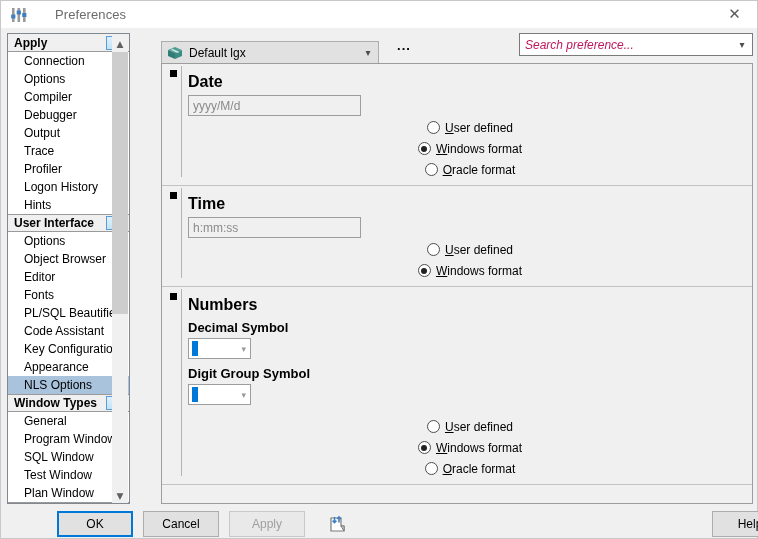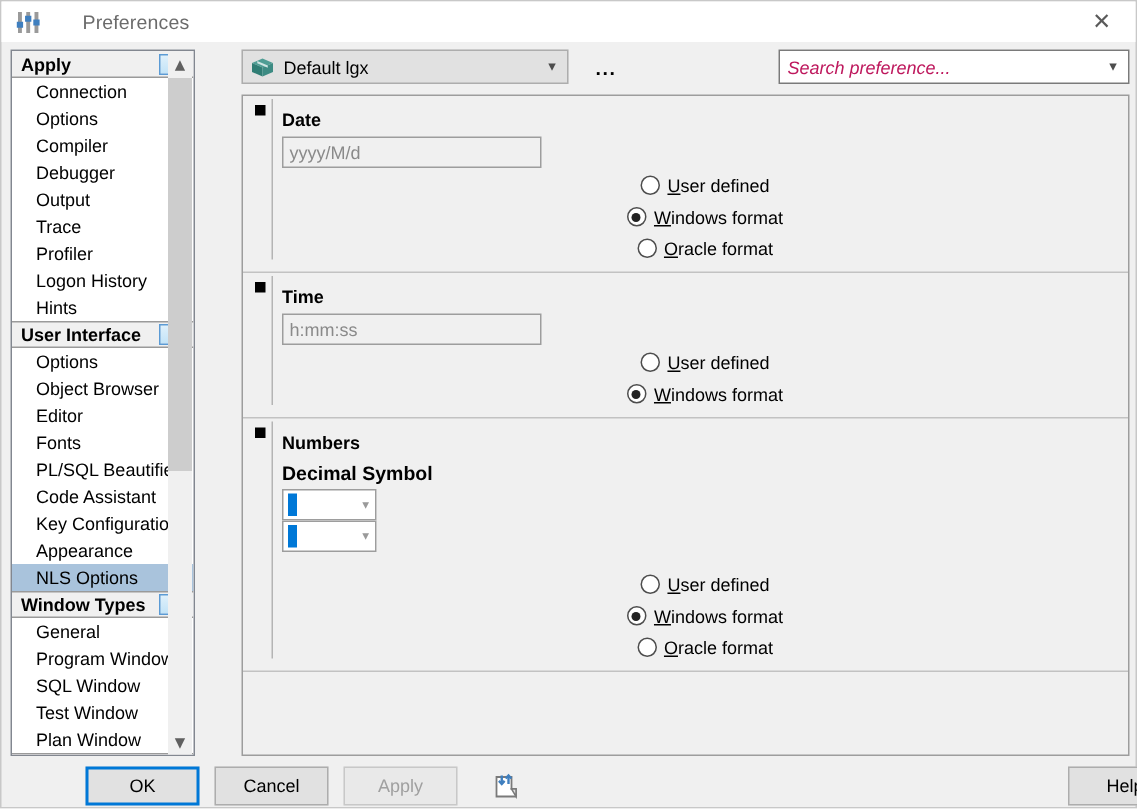--- a/index.html
+++ b/index.html
@@ -140,21 +140,21 @@
   }
 
   
   .toolbar {
     position: absolute;
     left: 160px; top: 32px;
     width: 592px; height: 24px;
   }
   .combo {
     position: absolute;
-    left: 0; top: 0;
+    left: 0; top: 8px;
     width: 218px; height: 23px;
     background: #e1e1e1;
     border: 1px solid #adadad;
     box-sizing: border-box;
     display: flex; align-items: center;
   }
   .combo .pkg-icon {
     width: 16px; height: 14px;
     margin-left: 5px; margin-right: 6px;
     position: relative;
@@ -228,21 +228,21 @@
     left: 19px; top: 2px;
     bottom: 2px;
     width: 1px;
     background: #b4b4b4;
   }
   .group-body {
     padding-left: 16px;
   }
   .group-title {
     font-weight: bold;
-    font-size: 12px;
+    font-size: 16px;
     padding-left: 16px;
     padding-top: 3px;
     padding-bottom: 4px;
   }
   .group-sep {
     height: 1px;
     background: #c2c2c2;
     margin: 6px 0 0 0;
   }
 
@@ -497,20 +497,21 @@
     <div class="group" style="padding-top:6px;">
       <div class="group-marker"></div>
       <div class="group-rail"></div>
       <div class="group-title">Numbers</div>
       <div class="group-body">
         <div class="field-label" style="margin-top:2px;">Decimal Symbol</div>
         <div class="select-box">
           <span class="sel-highlight"></span>
           <span class="select-caret">▾</span>
         </div>
+        <div class="field-label">Digit Group Symbol</div>
         <div class="select-box">
           <span class="sel-highlight"></span>
           <span class="select-caret">▾</span>
         </div>
         <div class="radio-row" style="margin-top:12px;">
           <span class="radio"></span>
           <span class="radio-label"><u>U</u><span>ser defined</span></span>
         </div>
         <div class="radio-row">
           <span class="radio checked"></span>

